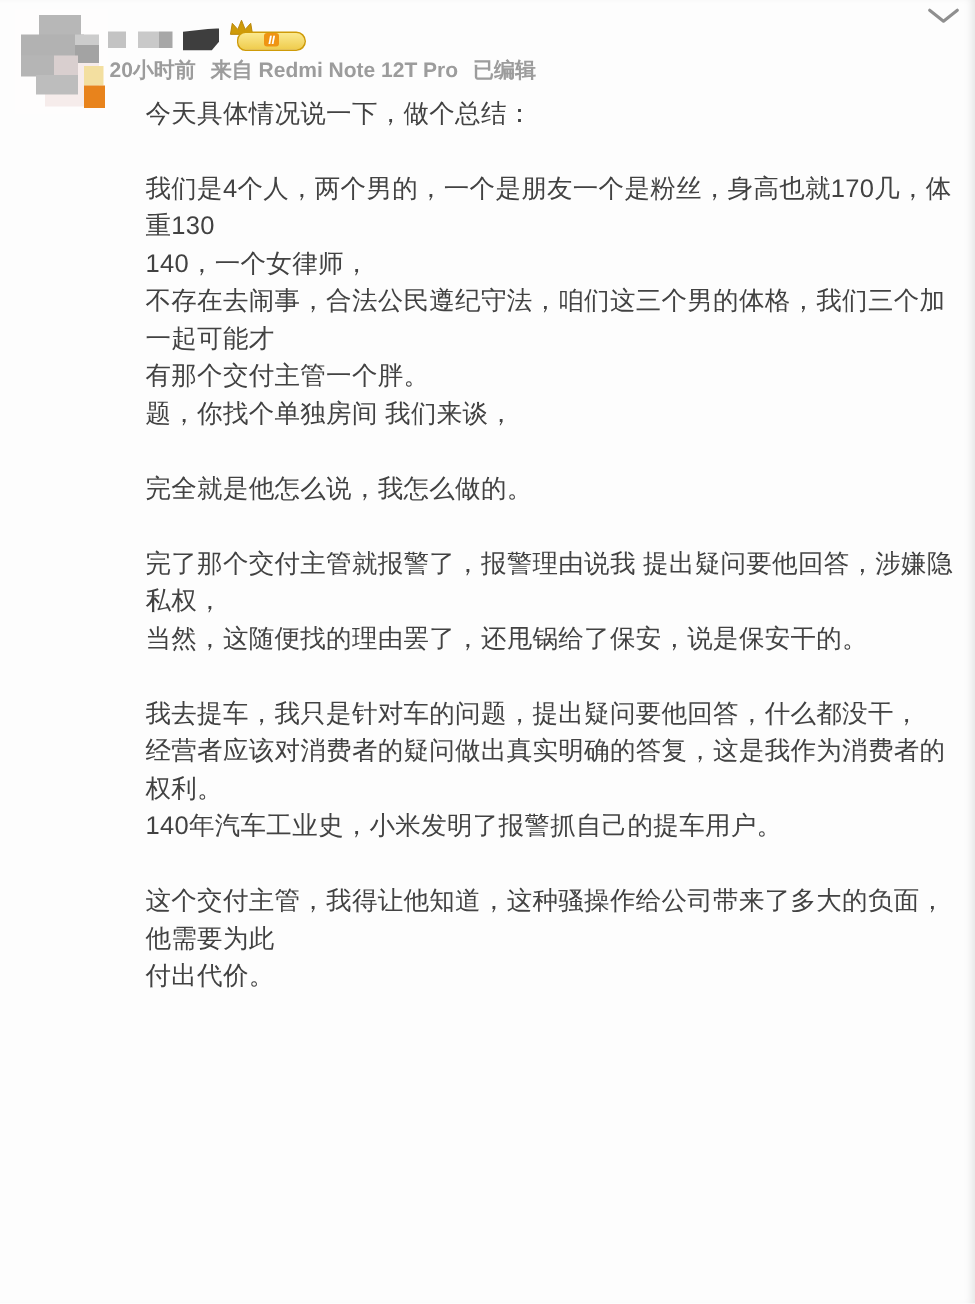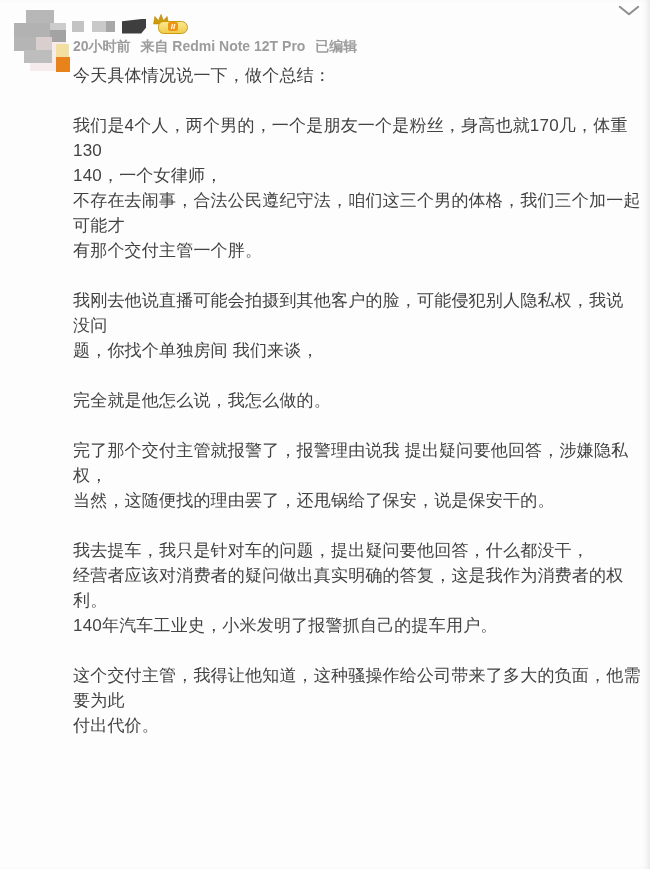--- a/index.html
+++ b/index.html
@@ -44,21 +44,21 @@
   .cens-b2 { width:9px;  height:11px; background:#a7a7a7; margin-right:7px; }
   .cens-c  {
     width:24px; height:15px; background:#3e3e3e;
     clip-path: polygon(0 18%, 100% 0, 100% 62%, 80% 100%, 0 100%);
     margin-right:4px;
   }
   .vip-badge { position:relative; width:36px; height:22px; }
   .vip-crown { position:absolute; left:2px; top:-4px; }
   .vip-pill {
     position:absolute; left:8px; top:6px;
-    width:30px; height:13px;
+    width:46px; height:13px;
     background:linear-gradient(#fbe98f,#efcc4d);
     border:1px solid #cf9b08;
     border-radius:7px 8px 8px 7px;
     display:flex; justify-content:center;
   }
   .vip-level {
     display:inline-block;
     background:#ef9413; color:#ffffff;
     font-size:8px; font-weight:bold; font-style:italic;
     line-height:9px; height:9px; padding:0 3px;
@@ -82,21 +82,21 @@
   }
 
   
   .content {
     position:absolute; left:73px; top:63px;
     width:569px;
     font-size:17px; line-height:25px;
     color:#424242;
     letter-spacing:0.2px;
   }
-  .line { min-height:25px; white-space:pre-wrap; }
+  .line { min-height:25px; white-space:pre-wrap;margin-left:24px; }
   .pstart { margin-top:25px; }
 </style>
 </head>
 <body>
 
 <div class="page">
 
   <div class="header">
 
     <div class="avatar">
@@ -142,21 +142,20 @@
     </div>
 
   </div>
 
   <div class="content">
     <div class="line">今天具体情况说一下，做个总结：</div>
     <div class="line pstart">我们是4个人，两个男的，一个是朋友一个是粉丝，身高也就170几，体重130</div>
     <div class="line">140，一个女律师，</div>
     <div class="line">不存在去闹事，合法公民遵纪守法，咱们这三个男的体格，我们三个加一起可能才</div>
     <div class="line">有那个交付主管一个胖。</div>
-    <div class="line pstart">我刚去他说直播可能会拍摄到其他客户的脸，可能侵犯别人隐私权，我说 没问</div>
     <div class="line">题，你找个单独房间 我们来谈，</div>
     <div class="line pstart">完全就是他怎么说，我怎么做的。</div>
     <div class="line pstart">完了那个交付主管就报警了，报警理由说我 提出疑问要他回答，涉嫌隐私权，</div>
     <div class="line">当然，这随便找的理由罢了，还甩锅给了保安，说是保安干的。</div>
     <div class="line pstart">我去提车，我只是针对车的问题，提出疑问要他回答，什么都没干，</div>
     <div class="line">经营者应该对消费者的疑问做出真实明确的答复，这是我作为消费者的权利。</div>
     <div class="line">140年汽车工业史，小米发明了报警抓自己的提车用户。</div>
     <div class="line pstart">这个交付主管，我得让他知道，这种骚操作给公司带来了多大的负面，他需要为此</div>
     <div class="line">付出代价。</div>
 

